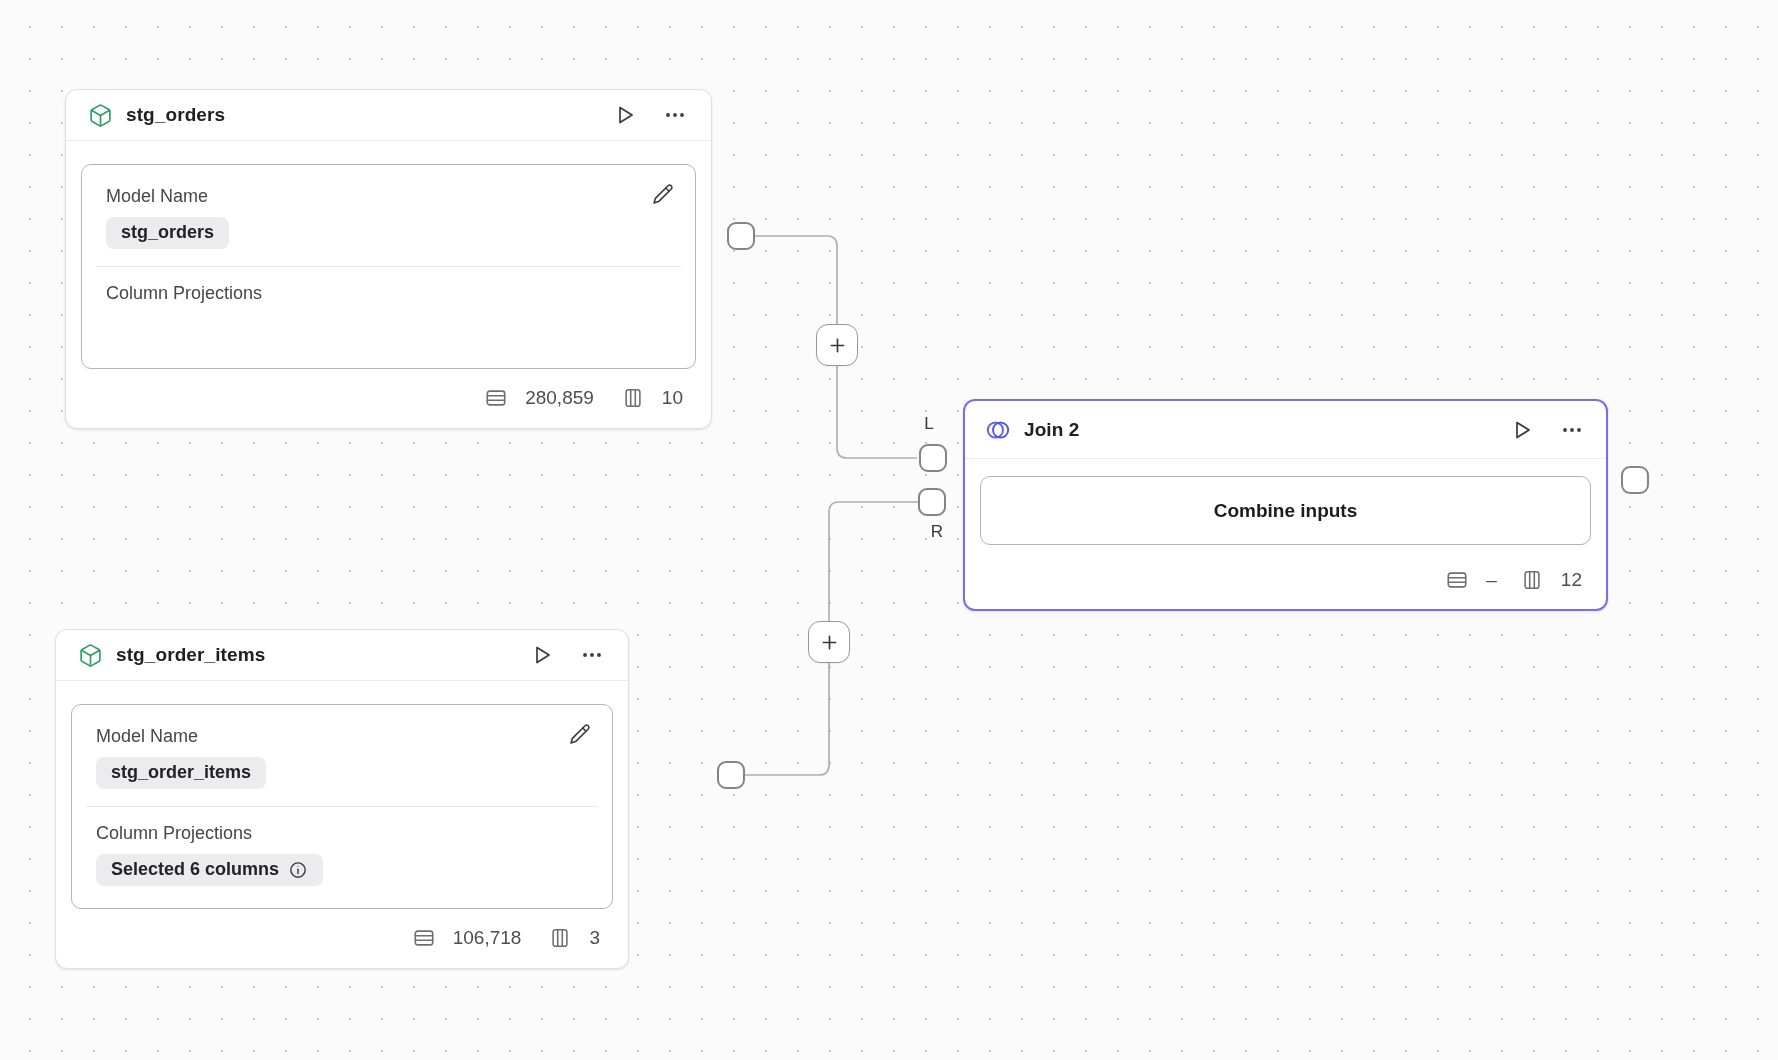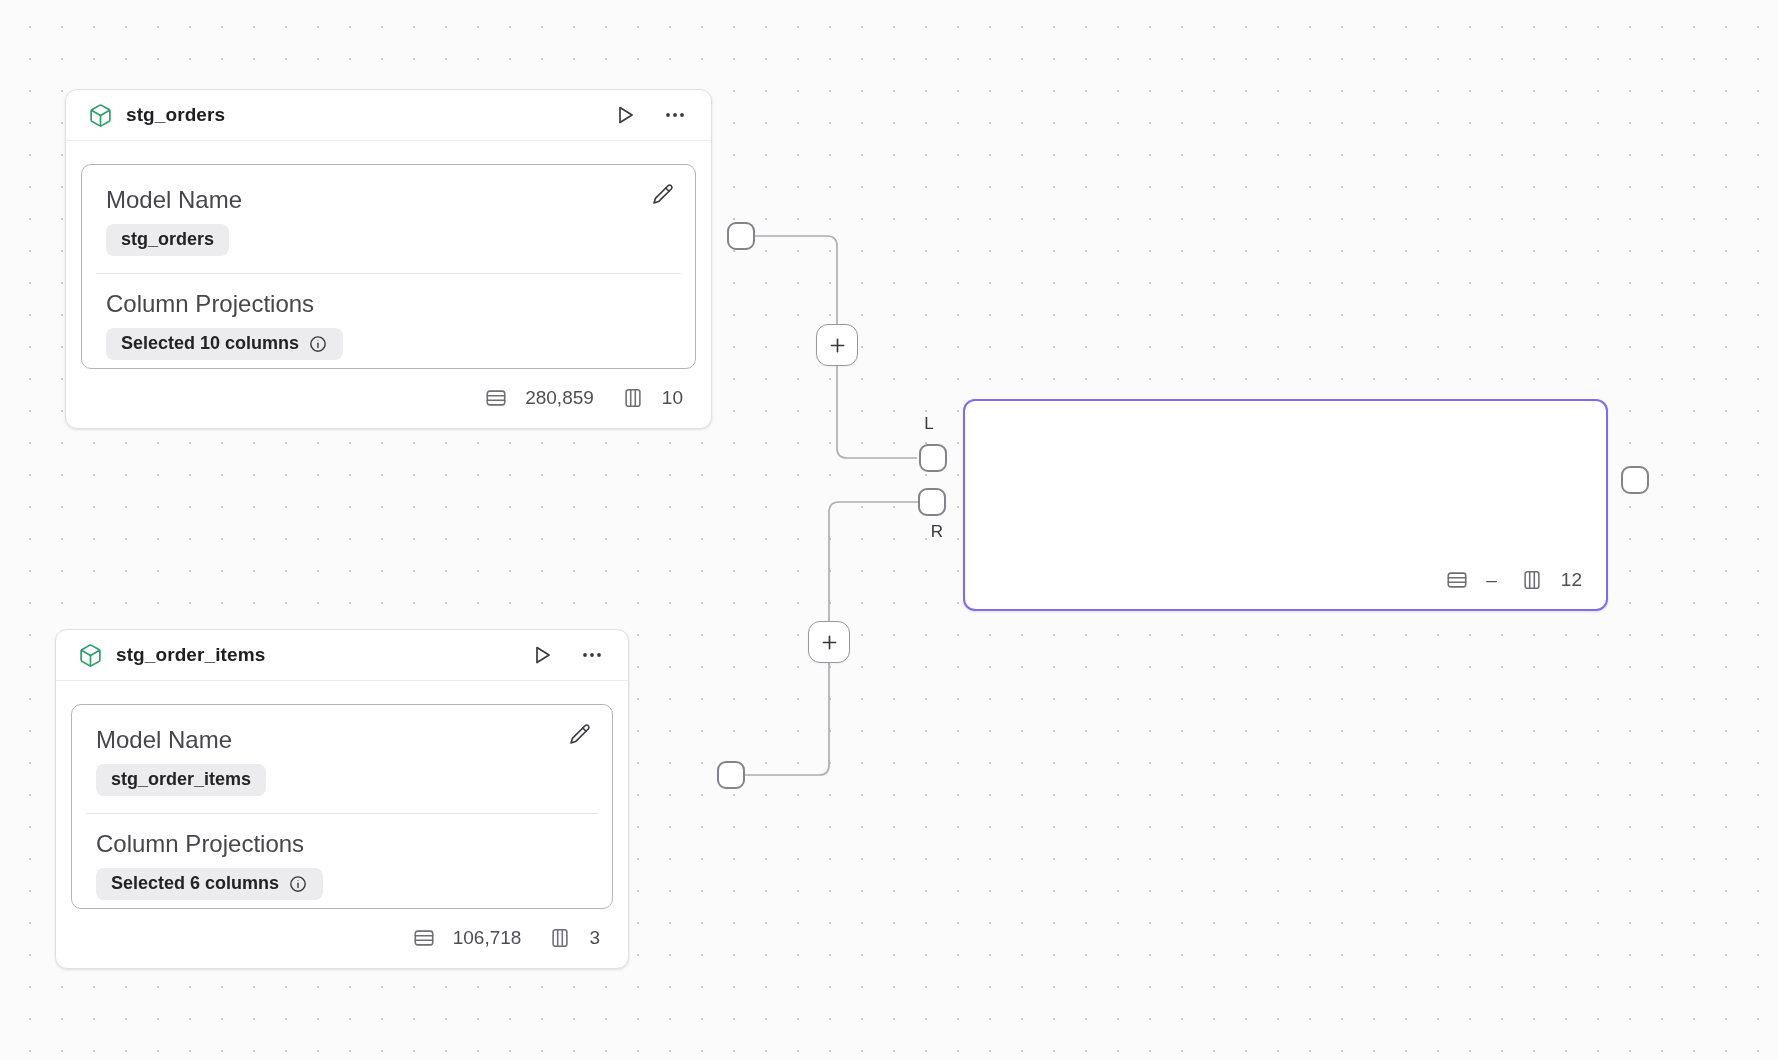--- a/index.html
+++ b/index.html
@@ -64,21 +64,21 @@
   .inner-card {
     position: relative;
     margin: 23px 15px 0 15px;
     height: 205px;
     border: 1px solid #b4b4ba;
     border-radius: 10px;
     padding: 21px 24px;
     box-sizing: border-box;
   }
   .field-label {
-    font-size: 24px;
+    font-size: 18px;
     color: #46464c;
   }
   .chip {
     display: inline-flex;
     align-items: center;
     gap: 9px;
     margin-top: 10px;
     padding: 5px 15px 6px 15px;
     background: #ececee;
     border-radius: 8px;
@@ -209,28 +209,20 @@
           <path d="M17.3 3.5a2.3 2.3 0 0 1 3.2 3.2L7.6 19.6 3 21l1.4-4.6Z"></path>
             <path d="m14.8 6 3.2 3.2"></path>
         </svg>
       </button>
       <div class="field-label">Model Name</div>
       <div class="chip">
         <span>stg_orders</span>
       </div>
       <div class="card-divider"></div>
       <div class="field-label">Column Projections</div>
-      <div class="chip">
-        <span>Selected 10 columns</span>
-        <svg width="20" height="20" viewBox="0 0 24 24" fill="none" stroke="#3a3a40" stroke-width="1.7" stroke-linecap="round">
-          <circle cx="12" cy="12" r="8.6"></circle>
-            <line x1="12" y1="11" x2="12" y2="16.2"></line>
-            <circle cx="12" cy="7.8" r="0.6" fill="#3a3a40" stroke="none"></circle>
-        </svg>
-      </div>
     </div>
 
     <div class="node-footer">
       <span class="stat">
         <svg width="22" height="22" viewBox="0 0 24 24" fill="none" stroke="#6e6e75" stroke-width="1.7" stroke-linecap="round">
           <rect x="2.5" y="4.5" width="19" height="15" rx="2.5"></rect>
             <path d="M2.5 9.5h19M2.5 14.5h19"></path>
         </svg>
         <span>280,859</span>
       </span>
@@ -304,21 +296,44 @@
         <svg width="22" height="22" viewBox="0 0 24 24" fill="none" stroke="#6e6e75" stroke-width="1.7" stroke-linecap="round">
           <rect x="4.5" y="3" width="15" height="18" rx="2.5"></rect>
             <path d="M9.5 3v18M14.5 3v18"></path>
         </svg>
         <span>3</span>
       </span>
     </div>
   </div>
 
   <div class="node join-node" style="left:963px; top:373px; width:645px; height:212px;">
-
+    <div class="node-header">
+      <svg width="26" height="26" viewBox="0 0 24 24" fill="none" stroke-width="1.8">
+        <circle cx="9.6" cy="12" r="7" stroke="#6a5be8"></circle>
+        <circle cx="14.4" cy="12" r="7" stroke="#4b5ce4"></circle>
+      </svg>
+      <span class="node-title">Join 2</span>
+      <span class="header-spacer"></span>
+      <span class="header-actions">
+        <button class="icon-btn">
+          <svg width="24" height="24" viewBox="0 0 24 24" fill="none" stroke="#3a3a40" stroke-width="1.7" stroke-linejoin="round">
+            <path d="M7 4.5 19 12 7 19.5Z"></path>
+          </svg>
+        </button>
+        <button class="icon-btn">
+          <svg width="24" height="24" viewBox="0 0 24 24" fill="#3a3a40">
+            <circle cx="5" cy="12" r="1.9"></circle>
+              <circle cx="12" cy="12" r="1.9"></circle>
+              <circle cx="19" cy="12" r="1.9"></circle>
+          </svg>
+        </button>
+      </span>
+    </div>
+
+    <button class="combine-btn">Combine inputs</button>
 
     <div class="node-footer">
       <span class="stat">
         <svg width="22" height="22" viewBox="0 0 24 24" fill="none" stroke="#6e6e75" stroke-width="1.7" stroke-linecap="round">
           <rect x="2.5" y="4.5" width="19" height="15" rx="2.5"></rect>
             <path d="M2.5 9.5h19M2.5 14.5h19"></path>
         </svg>
         <span>–</span>
       </span>
       <span class="stat">

